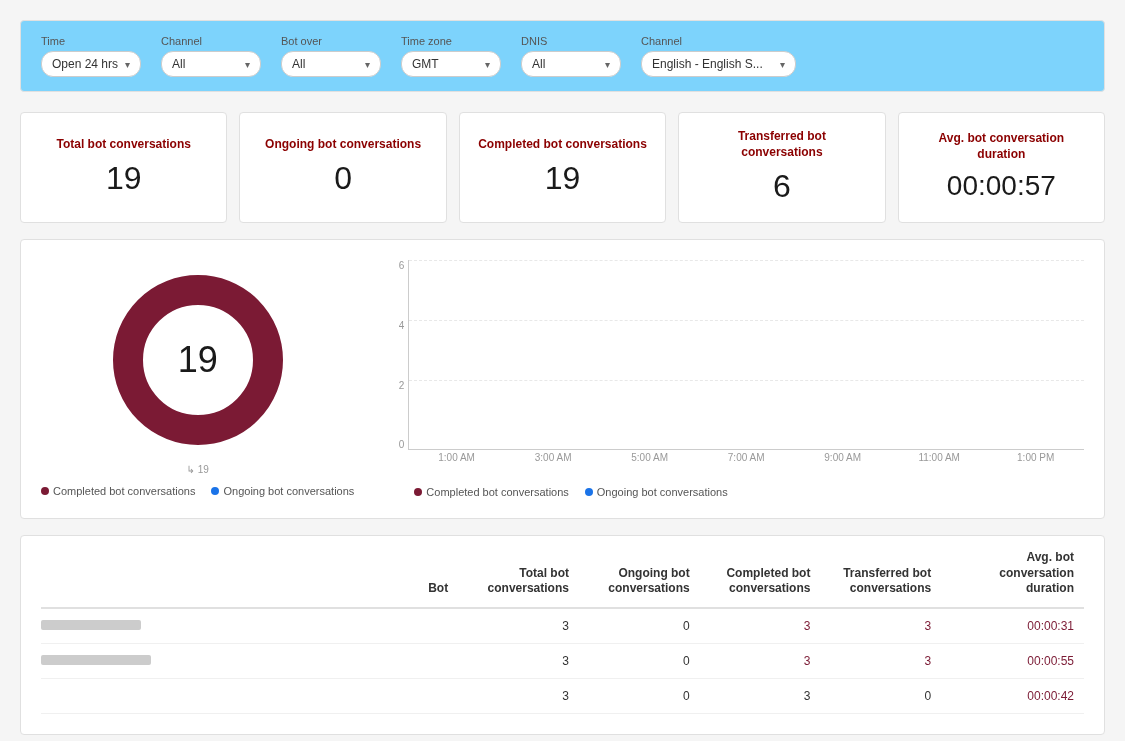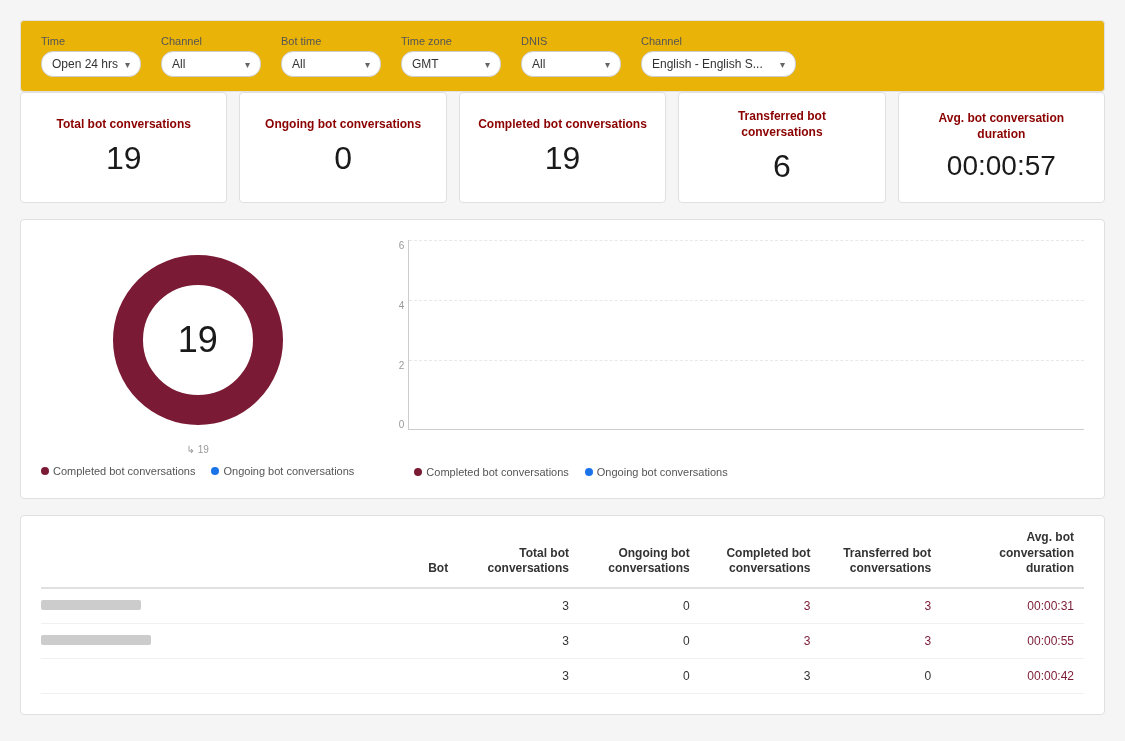--- a/index.html
+++ b/index.html
@@ -10,28 +10,28 @@
       font-size: 13px;
     }
     .page {
       width: 1125px;
       min-height: 741px;
       background: #f5f5f5;
       padding: 20px;
     }
     
     .filter-bar {
-      background: #eab308;
+      background: #7dd3fc;
       border: 1px solid #e0e0e0;
       border-radius: 4px;
       padding: 14px 20px;
       display: flex;
       gap: 20px;
       align-items: center;
-      margin-bottom: 0;
+      margin-bottom: 20px;
     }
     .filter-group {
       display: flex;
       flex-direction: column;
       gap: 4px;
     }
     .filter-label {
       font-size: 11px;
       color: #555;
       font-weight: 500;
@@ -228,21 +228,21 @@
       </div>
     </div>
     <div class="filter-group">
       <span class="filter-label">Channel</span>
       <div class="filter-select">
         <span>All</span>
         <span class="chevron">▾</span>
       </div>
     </div>
     <div class="filter-group">
-      <span class="filter-label">Bot time</span>
+      <span class="filter-label">Bot over</span>
       <div class="filter-select">
         <span>All</span>
         <span class="chevron">▾</span>
       </div>
     </div>
     <div class="filter-group">
       <span class="filter-label">Time zone</span>
       <div class="filter-select">
         <span>GMT</span>
         <span class="chevron">▾</span>
@@ -349,20 +349,29 @@
                   <div style="width: 70%; height: 50%; background: rgb(123, 26, 52); border-radius: 1px 1px 0px 0px;"></div>
                 </div>
                 <div style="flex: 1 1 0%; display: flex; align-items: flex-end; justify-content: center;"></div>
                 <div style="flex: 1 1 0%; display: flex; align-items: flex-end; justify-content: center;">
                   <div style="width: 70%; height: 50%; background: rgb(123, 26, 52); border-radius: 1px 1px 0px 0px;"></div>
                 </div>
               </div>
           </div>
         </div>
 
+        <div style="display:flex; padding-left:24px; margin-top:2px;">
+          <div style="flex:1;text-align:center;font-size:10px;color:#999;">1:00 AM</div>
+          <div style="flex:1;text-align:center;font-size:10px;color:#999;">3:00 AM</div>
+          <div style="flex:1;text-align:center;font-size:10px;color:#999;">5:00 AM</div>
+          <div style="flex:1;text-align:center;font-size:10px;color:#999;">7:00 AM</div>
+          <div style="flex:1;text-align:center;font-size:10px;color:#999;">9:00 AM</div>
+          <div style="flex:1;text-align:center;font-size:10px;color:#999;">11:00 AM</div>
+          <div style="flex:1;text-align:center;font-size:10px;color:#999;">1:00 PM</div>
+        </div>
       </div>
       <div class="chart-legend">
         <div class="legend-item">
           <div class="legend-dot" style="background:#7b1a34;"></div>
           <span>Completed bot conversations</span>
         </div>
         <div class="legend-item">
           <div class="legend-dot" style="background:#1a73e8;"></div>
           <span>Ongoing bot conversations</span>
         </div>

